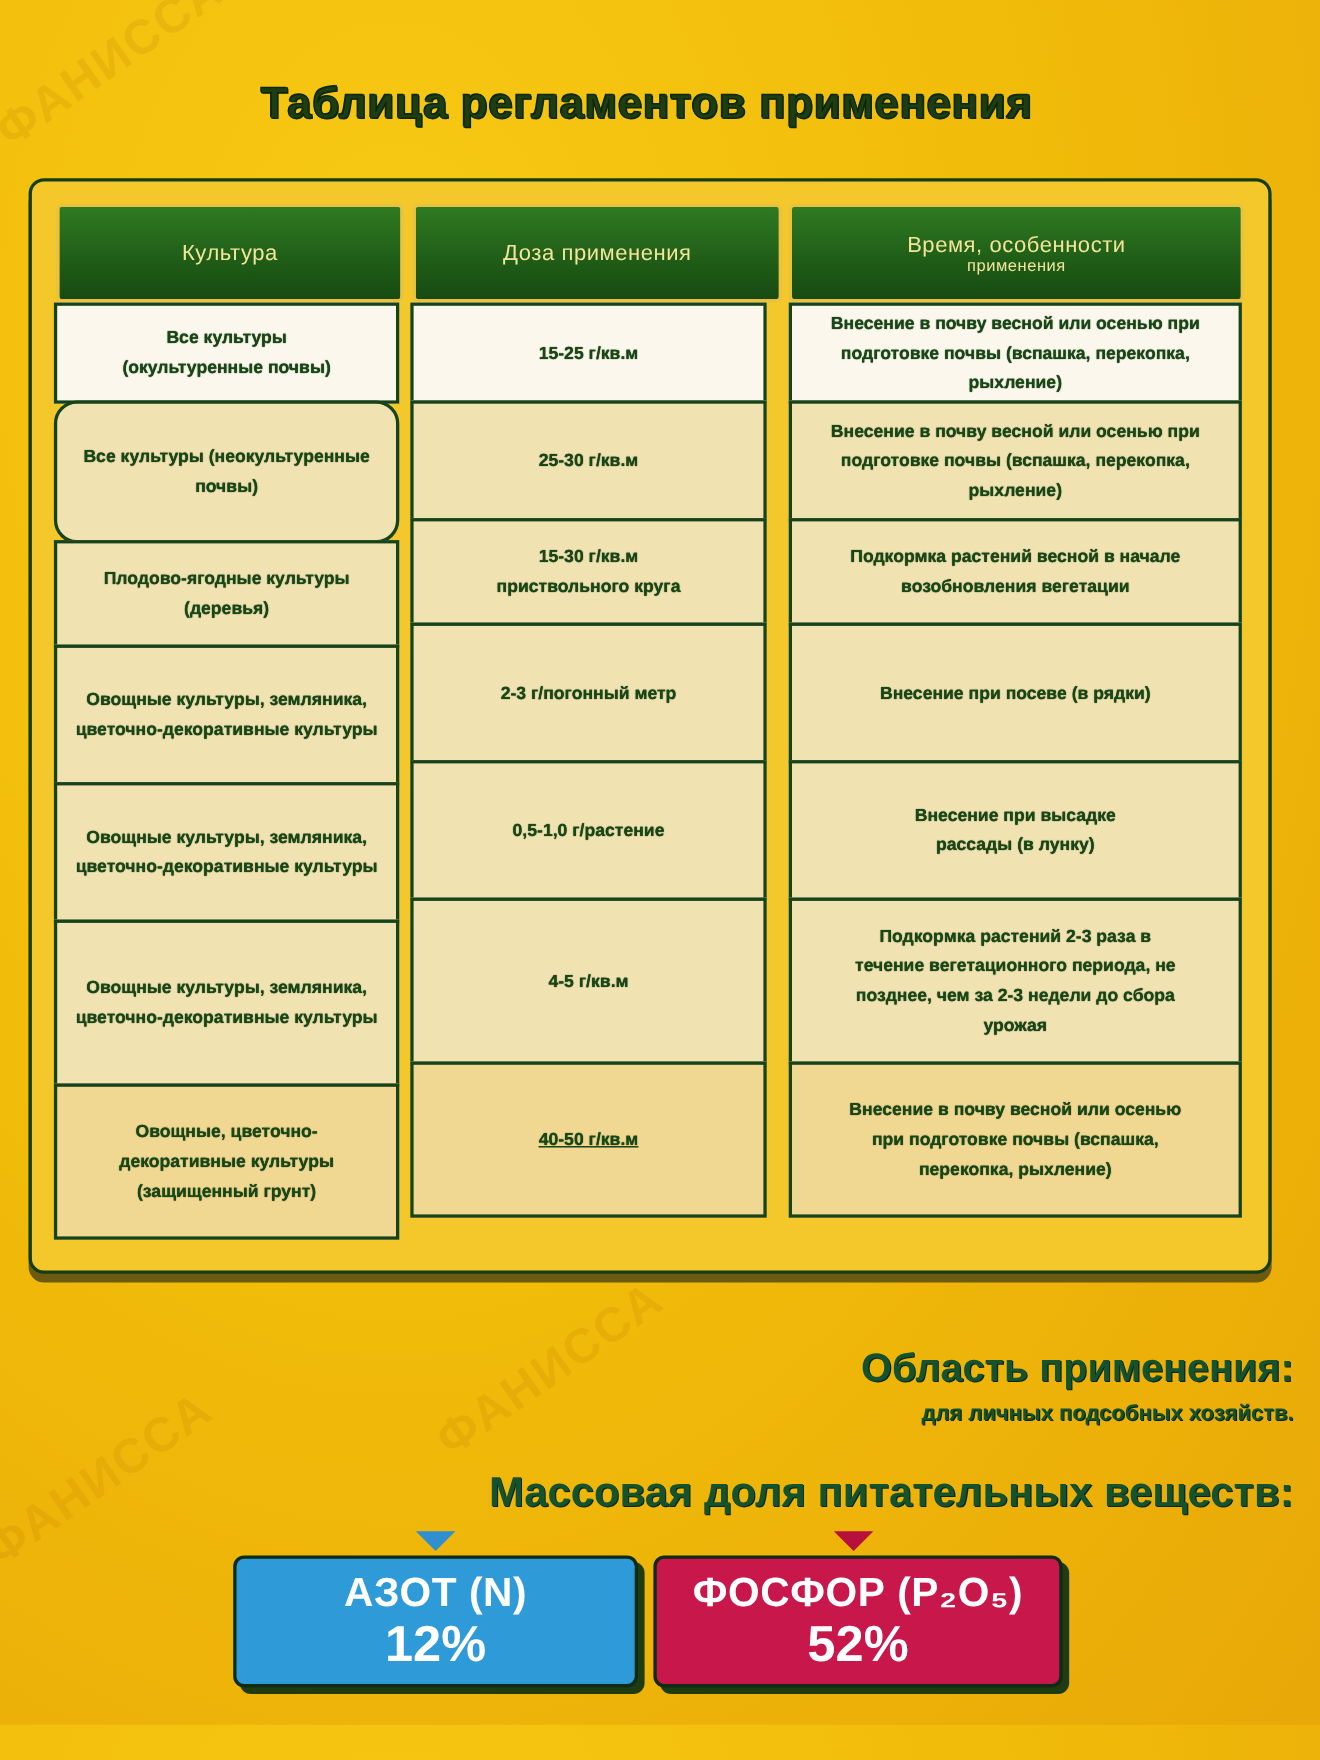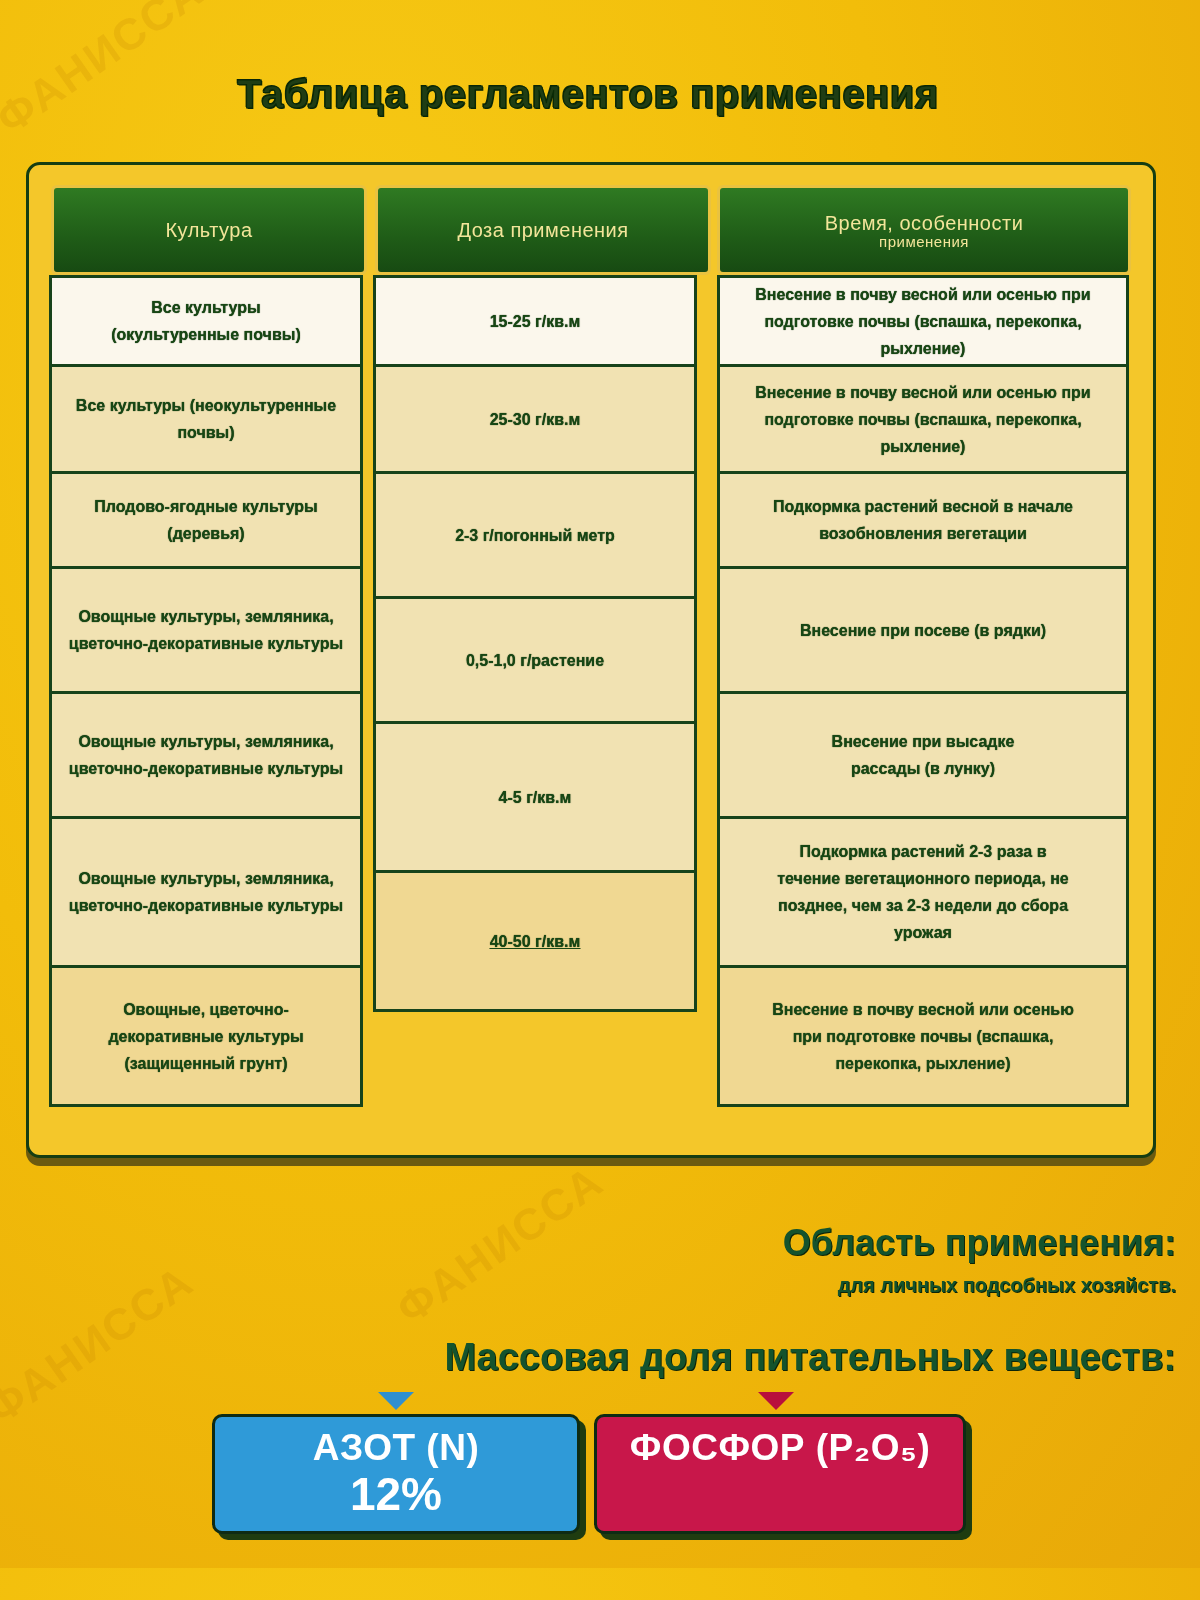--- a/index.html
+++ b/index.html
@@ -69,31 +69,32 @@
   <div class="hdr" style="left:346px;width:330px;">
     <span>Доза применения</span>
   </div>
   <div class="hdr" style="left:688px;width:408px;">
     <span>Время, особенности</span>
     <small>применения</small>
   </div>
 
   <div class="col" style="left:20px;width:314px;">
     <div class="cell first" style="height:92px;padding:0 40px;">Все культуры (окультуренные почвы)</div>
-    <div class="cell" style="height:110px;">Все культуры (неокультуренные почвы)</div>
+    <div class="cell" style="height:130px;border-radius:21px;">Все культуры (неокультуренные почвы)</div>
     <div class="cell" style="height:98px;padding:0 40px;">Плодово-ягодные культуры (деревья)</div>
     <div class="cell" style="height:128px;">Овощные культуры, земляника, цветочно-декоративные культуры</div>
     <div class="cell" style="height:128px;">Овощные культуры, земляника, цветочно-декоративные культуры</div>
     <div class="cell" style="height:152px;">Овощные культуры, земляника, цветочно-декоративные культуры</div>
     <div class="cell last" style="height:142px;padding:0 19px;">Овощные, цветочно-декоративные культуры (защищенный грунт)</div>
   </div>
 
   <div class="col" style="left:344px;width:324px;">
     <div class="cell first" style="height:92px;">15-25 г/кв.м</div>
     <div class="cell" style="height:110px;">25-30 г/кв.м</div>
+    <div class="cell" style="height:98px;padding:0 60px;">15-30 г/кв.м приствольного круга</div>
     <div class="cell" style="height:128px;">2-3 г/погонный метр</div>
     <div class="cell" style="height:128px;">0,5-1,0 г/растение</div>
     <div class="cell" style="height:152px;">4-5 г/кв.м</div>
     <div class="cell last" style="height:142px;text-decoration:underline;">40-50 г/кв.м</div>
   </div>
 
   <div class="col" style="left:688px;width:412px;">
     <div class="cell first" style="height:92px;">Внесение в почву весной или осенью при подготовке почвы (вспашка, перекопка, рыхление)</div>
     <div class="cell" style="height:110px;">Внесение в почву весной или осенью при подготовке почвы (вспашка, перекопка, рыхление)</div>
     <div class="cell" style="height:98px;padding:0 20px;">Подкормка растений весной в начале возобновления вегетации</div>
@@ -110,13 +111,14 @@
 
 <div class="arrow" style="left:378px;border-top-color:#2f8fd0;"></div>
 <div class="badge" style="left:212px;width:362px;background:#2f9ad8;">
   <div class="b-name">АЗОТ (N)</div>
   <div class="b-val">12%</div>
 </div>
 
 <div class="arrow" style="left:758px;border-top-color:#b8103c;"></div>
 <div class="badge" style="left:594px;width:366px;background:#c8174a;">
   <div class="b-name">ФОСФОР (P₂O₅)</div>
+  <div class="b-val">52%</div>
 </div>
 
 </body></html>

